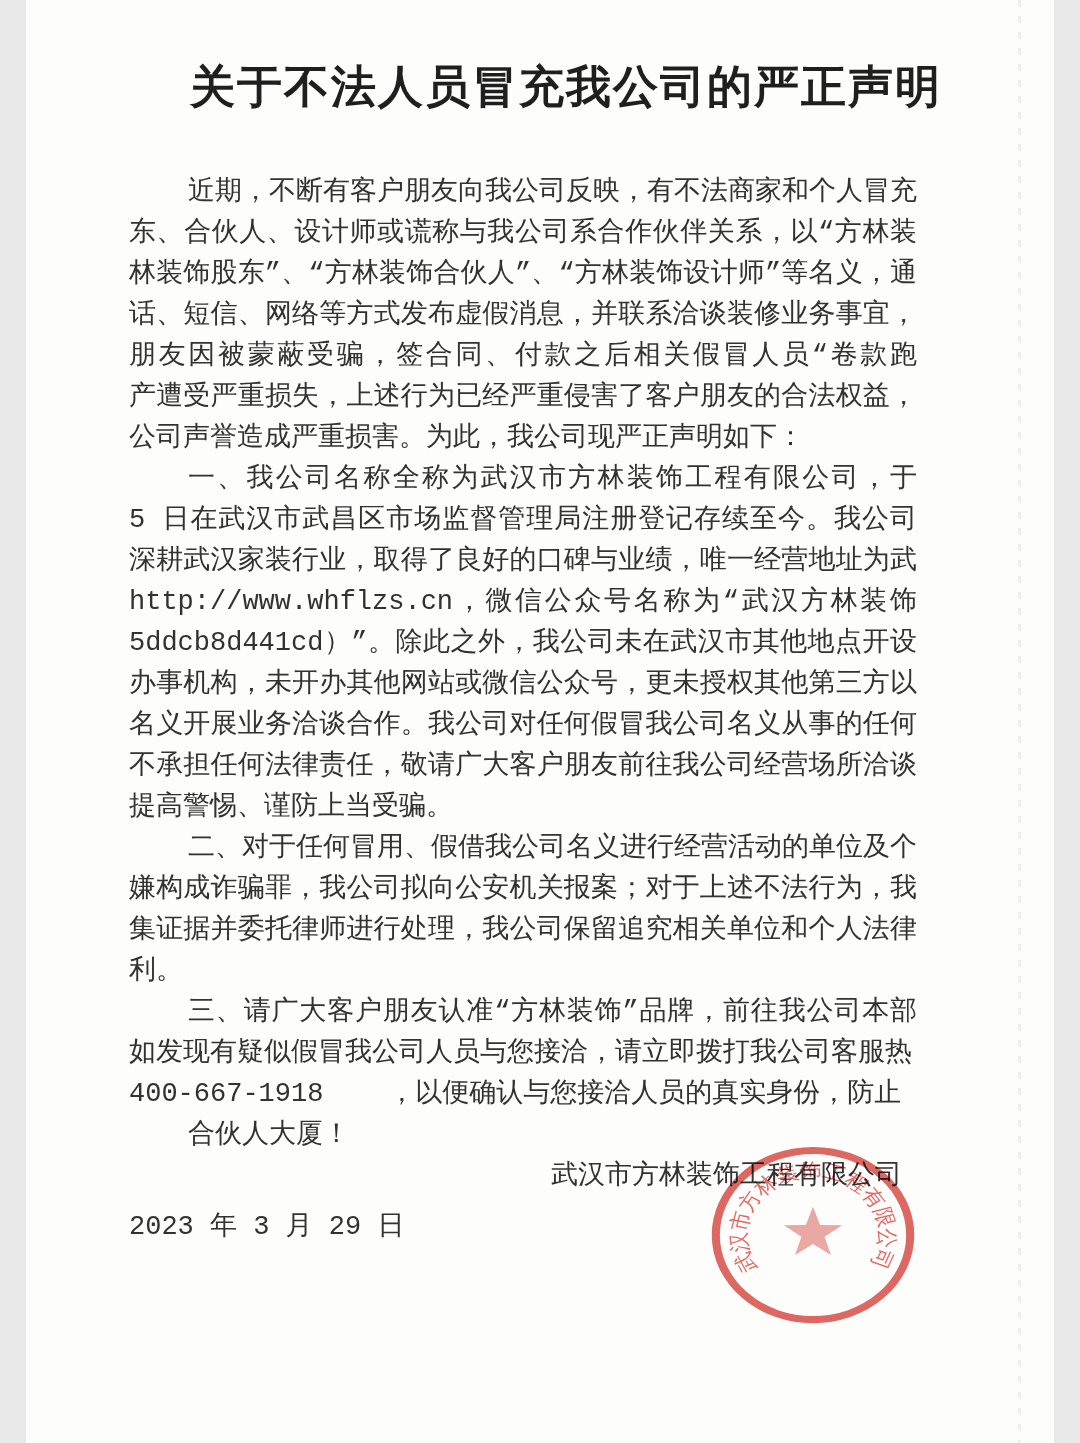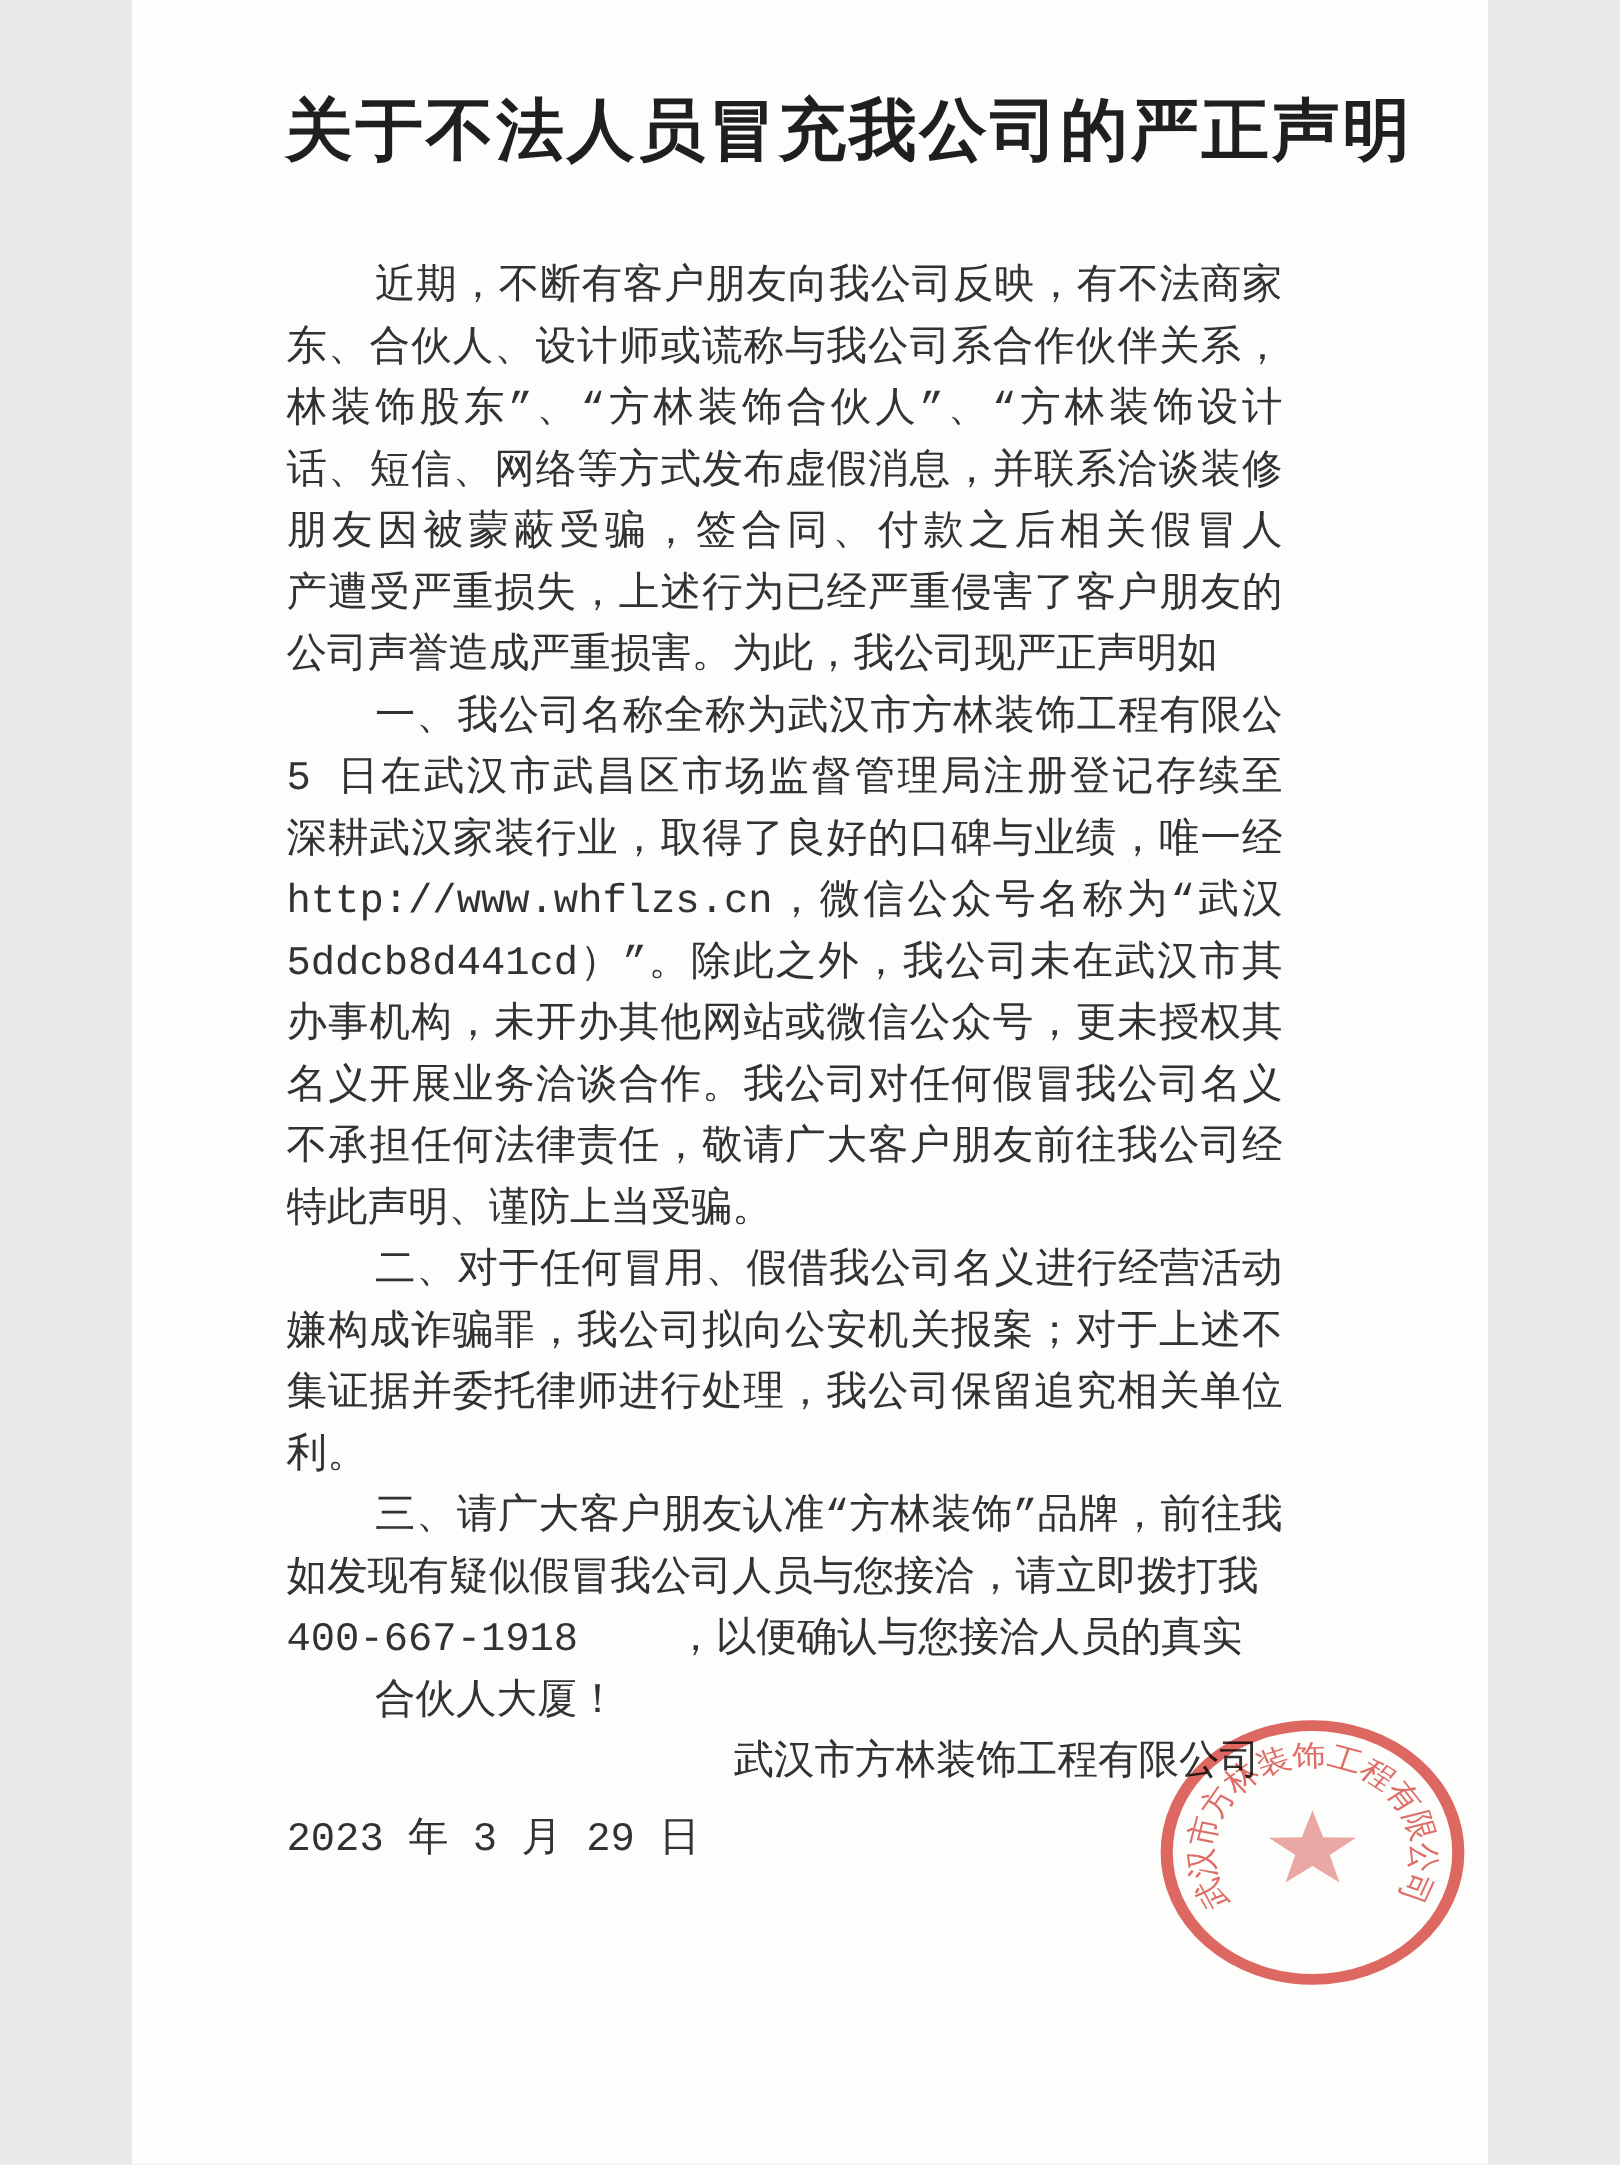--- a/index.html
+++ b/index.html
@@ -1,18 +1,18 @@
 <!DOCTYPE html>
 <html><head>
 <meta charset="utf-8">
 <style>
   html,body{margin:0;padding:0;background:#e9e9e9;}
   .page{
     position:relative;
-    width:904px;height:1443px;
+    width:1028px;height:1443px;
     margin:0 auto;
     background:#fdfdfc;
     overflow:hidden;
     font-family:"Liberation Mono","DejaVu Sans Mono",serif;
     color:#323232;
   }
   .title{
     padding-top:64px;
     margin-left:52px;
     text-align:center;
@@ -86,21 +86,21 @@
         <div class="line just">产遭受严重损失，上述行为已经严重侵害了客户朋友的合法权益，同时对我</div>
         <div class="line">公司声誉造成严重损害。为此，我公司现严正声明如下：</div>
         <div class="line just indent">一、我公司名称全称为武汉市方林装饰工程有限公司，于 2017 年 9 月</div>
         <div class="line just">5 日在武汉市武昌区市场监督管理局注册登记存续至今。我公司成立以来，</div>
         <div class="line just">深耕武汉家装行业，取得了良好的口碑与业绩，唯一经营地址为武汉市武昌</div>
         <div class="line just">http://www.whflzs.cn，微信公众号名称为“武汉方林装饰（微信号：gh_</div>
         <div class="line just">5ddcb8d441cd）”。除此之外，我公司未在武汉市其他地点开设分支机构或</div>
         <div class="line just">办事机构，未开办其他网站或微信公众号，更未授权其他第三方以我公司的</div>
         <div class="line just">名义开展业务洽谈合作。我公司对任何假冒我公司名义从事的任何商业活动</div>
         <div class="line just">不承担任何法律责任，敬请广大客户朋友前往我公司经营场所洽谈业务，并</div>
-        <div class="line">特此声明、谨防上当受骗。</div>
+        <div class="line">提高警惕、谨防上当受骗。</div>
         <div class="line just indent">二、对于任何冒用、假借我公司名义进行经营活动的单位及个人，均涉</div>
         <div class="line just">嫌构成诈骗罪，我公司拟向公安机关报案；对于上述不法行为，我公司已收</div>
         <div class="line just">集证据并委托律师进行处理，我公司保留追究相关单位和个人法律责任的权</div>
         <div class="line">利。</div>
         <div class="line just indent">三、请广大客户朋友认准“方林装饰”品牌，前往我公司本部洽谈业务。</div>
         <div class="line">如发现有疑似假冒我公司人员与您接洽，请立即拨打我公司客服热线：</div>
         <div class="line">400-667-1918    ，以便确认与您接洽人员的真实身份，防止财产受损。</div>
       </div>
 
     <div class="line indent">合伙人大厦！</div>

